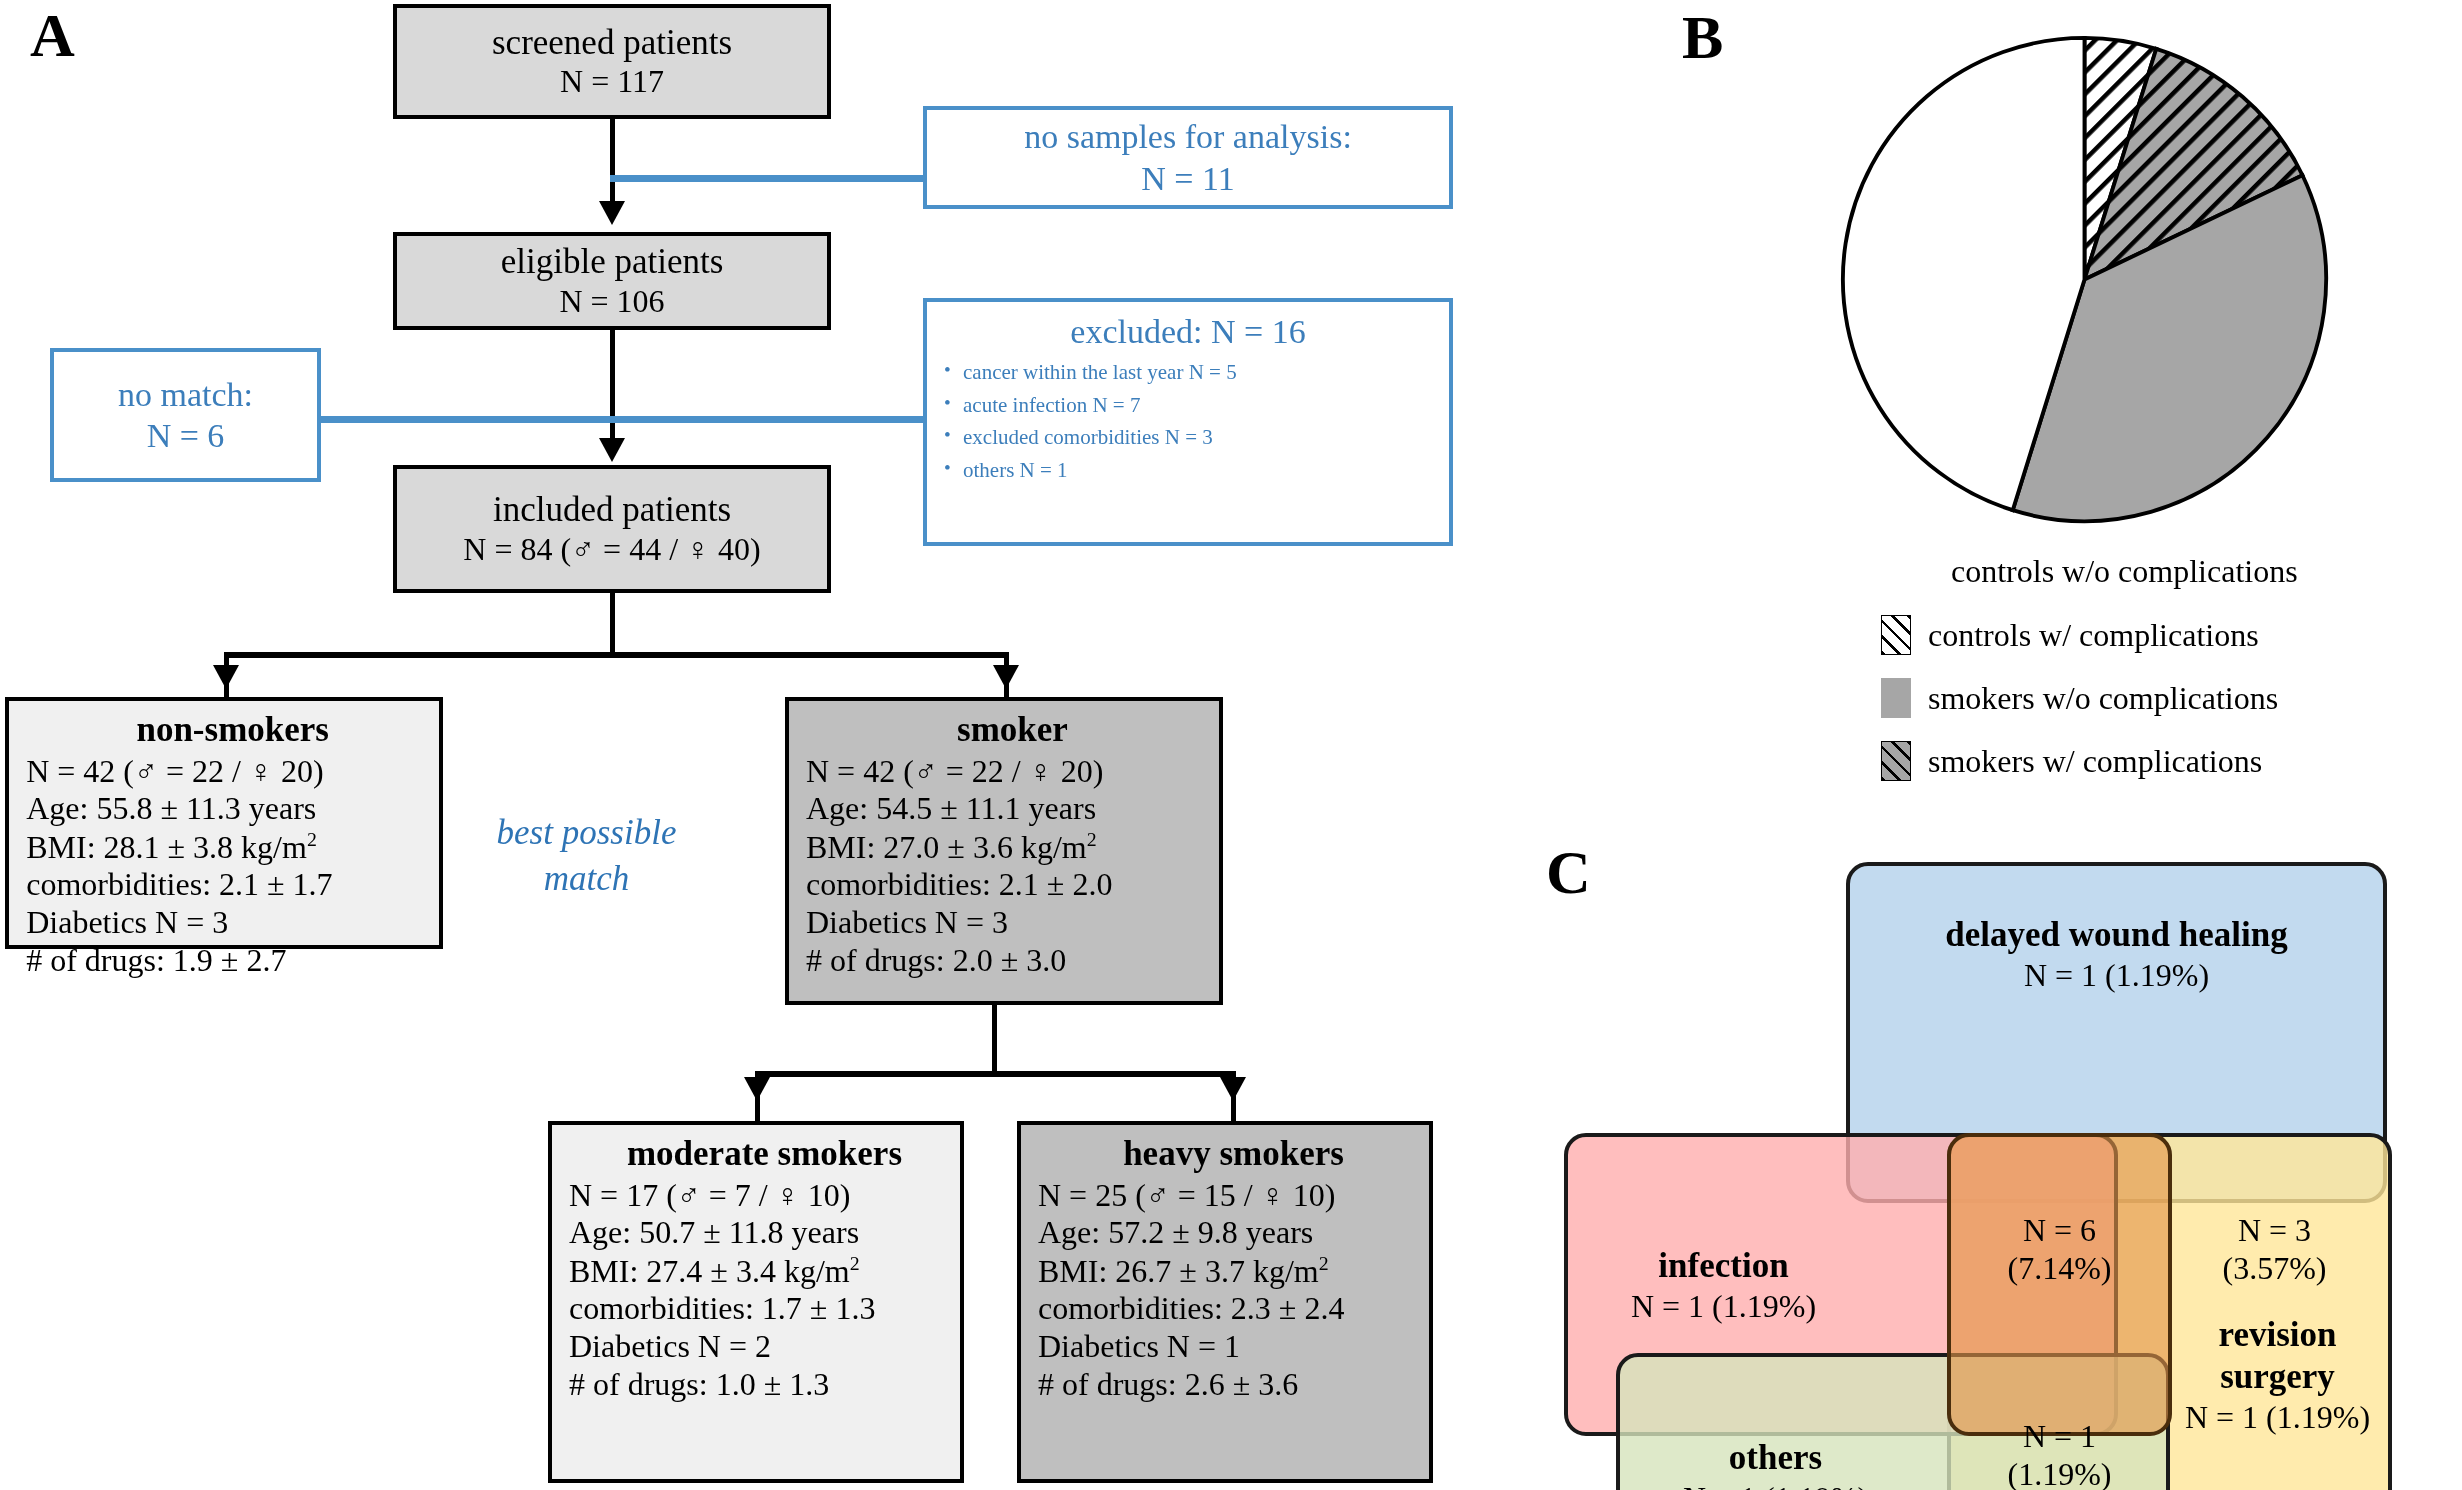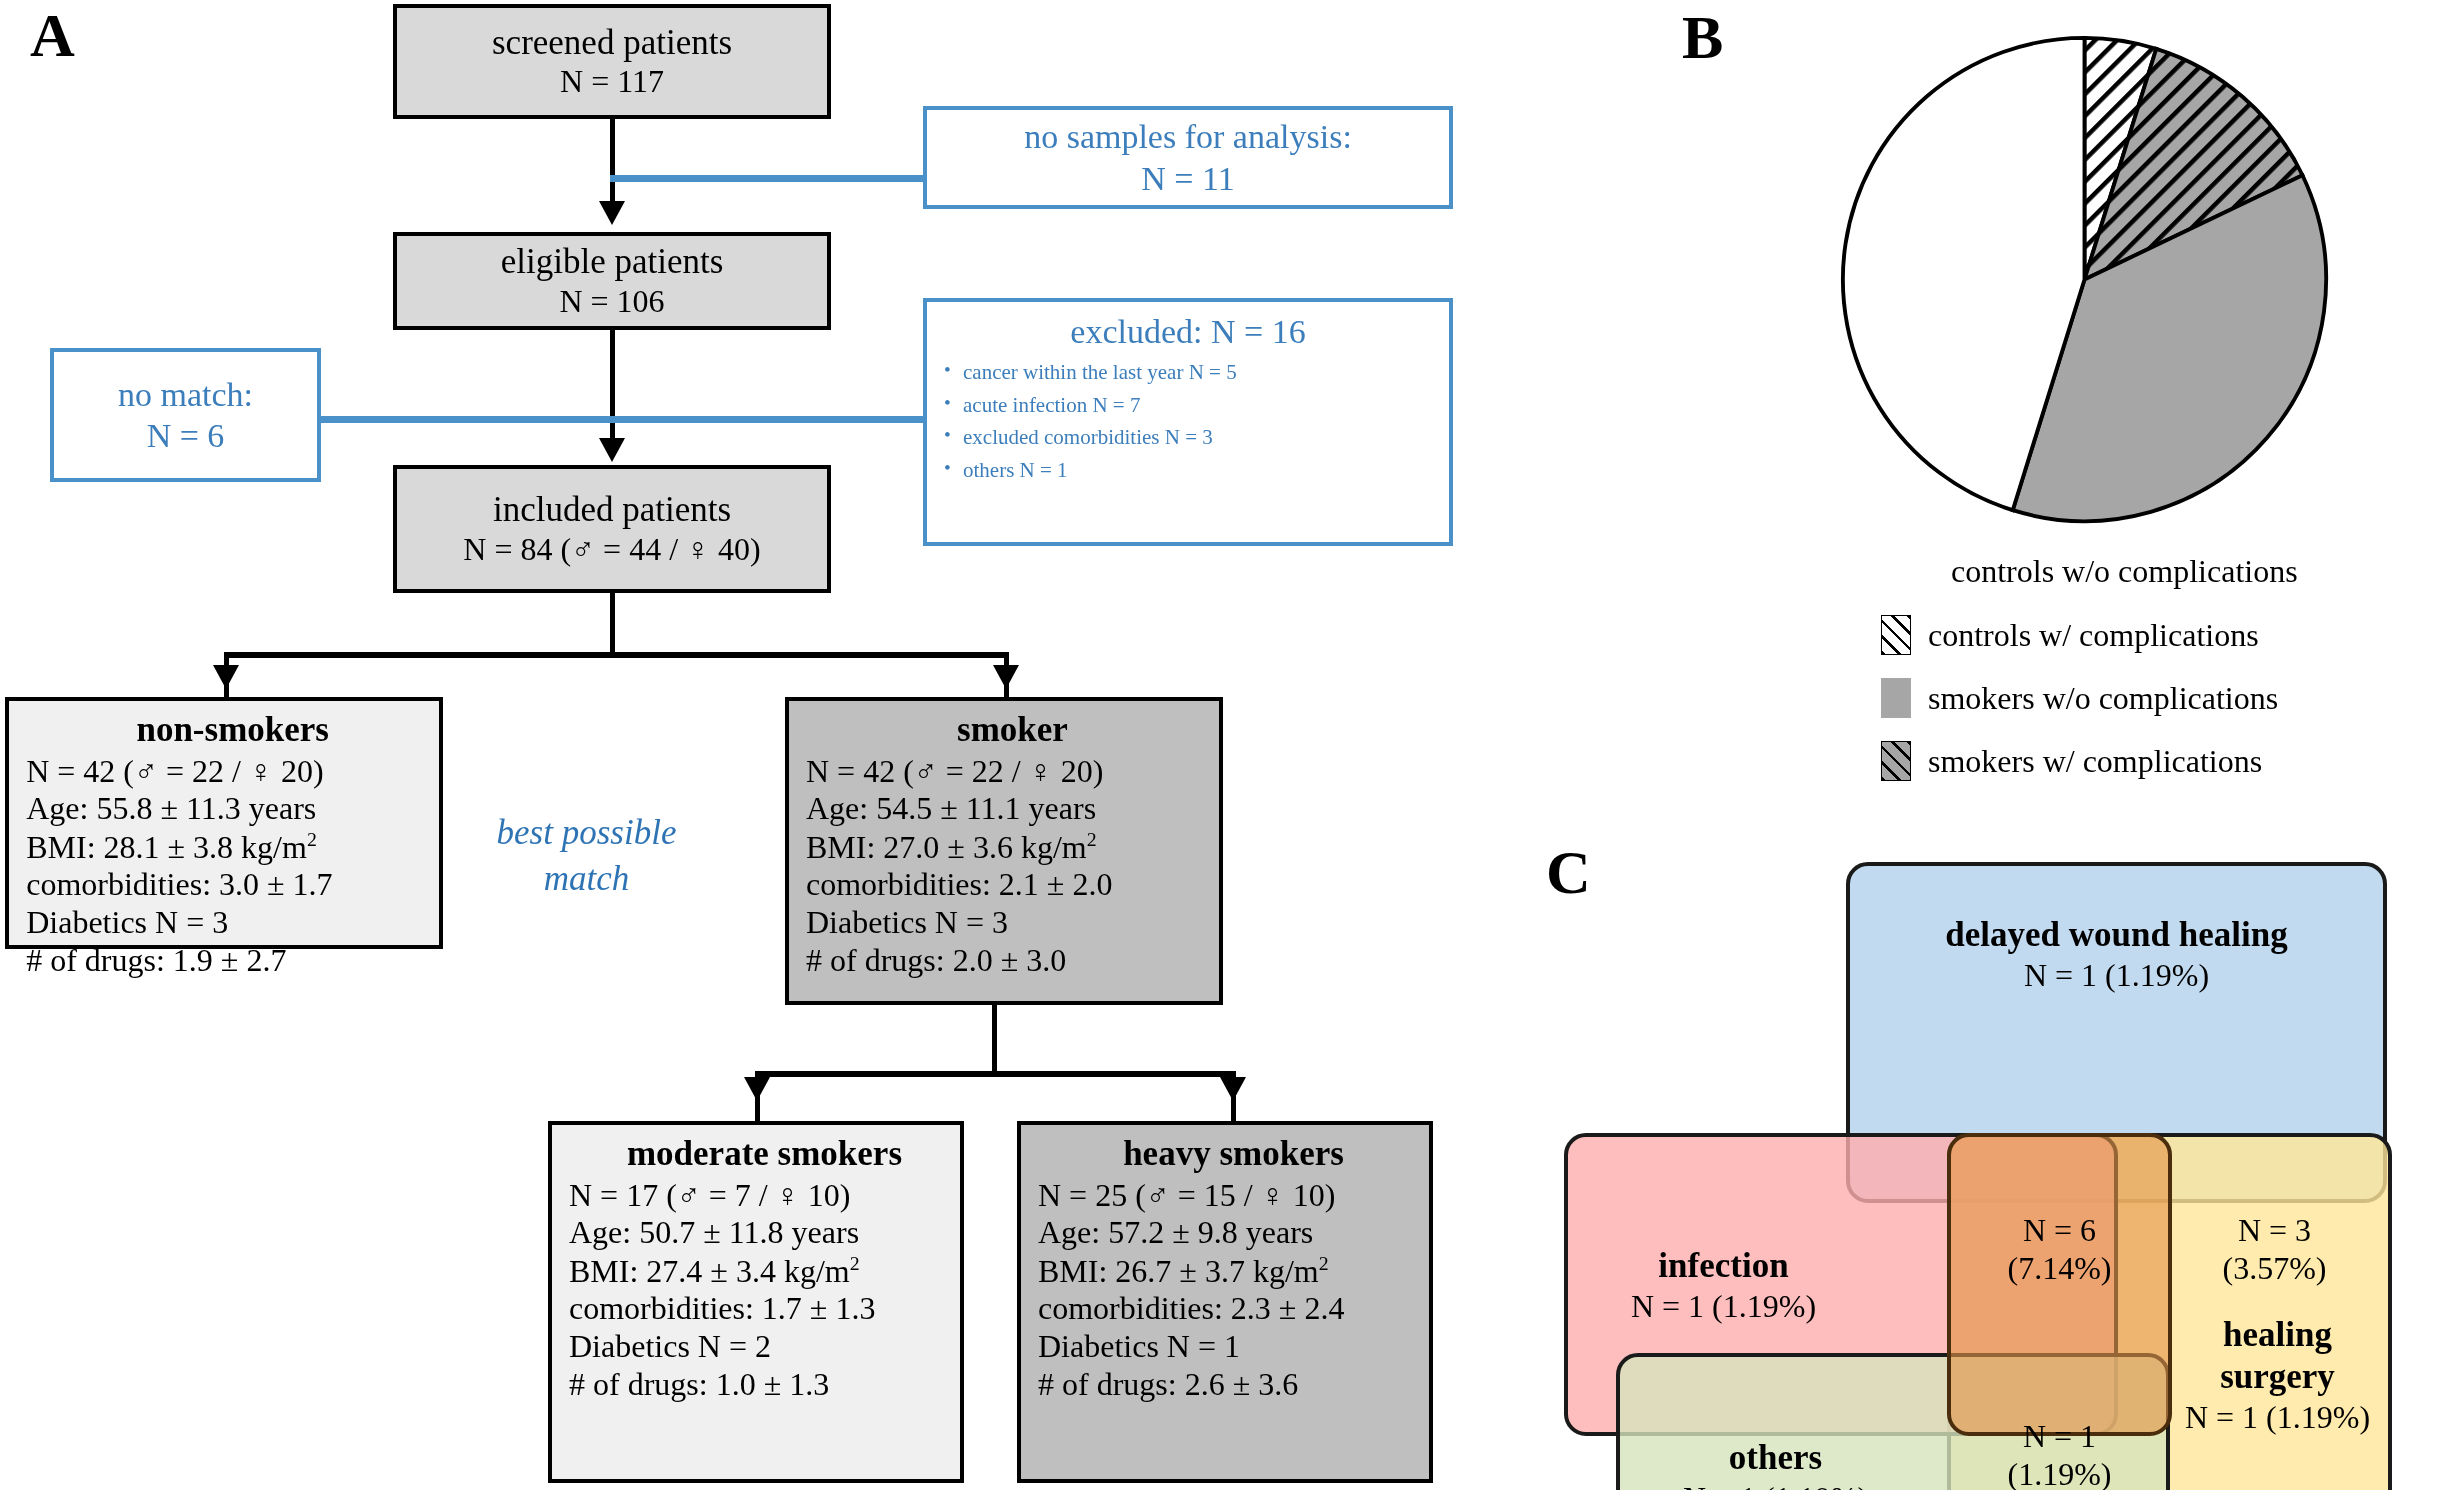--- a/index.html
+++ b/index.html
@@ -184,21 +184,21 @@
   <div class="vline" style="left:224px; top:652px; height:82px;"></div>
   <div class="vline" style="left:1004px; top:652px; height:82px;"></div>
   <div class="arrowhead" style="left:213px; top:665px;"></div>
   <div class="arrowhead" style="left:993px; top:665px;"></div>
 
   <div class="fbox lightgray statbox" style="left:5.2px; top:697px; width:438px; height:252px;">
     <div class="ttl bold">non-smokers</div>
     <div class="ln ctr">N = 42 (♂ = 22 / ♀ 20)</div>
     <div class="ln">Age: 55.8 ± 11.3 years</div>
     <div class="ln"><span>BMI: 28.1 ± 3.8 kg/m</span><sup class="sq">2</sup></div>
-    <div class="ln">comorbidities:  3.0 ± 1.7</div>
+    <div class="ln">comorbidities:  2.1 ± 1.7</div>
     <div class="ln">Diabetics  N = 3</div>
     <div class="ln"># of drugs: 1.9 ± 2.7</div>
   </div>
 
   <div class="bpm" style="left:451px; top:810px;">
     <div>best possible</div>
     <div>match</div>
   </div>
 
   <div class="fbox midgray statbox" style="left:785px; top:697px; width:438px; height:308px;">
@@ -299,21 +299,21 @@
     <span class="nm">delayed wound healing</span>
     <span class="nv">N = 1 (1.19%)</span>
   </div>
 
   <div class="vlabel" style="left:1572px; top:1245px; width:303px;">
     <span class="nm">infection</span>
     <span class="nv">N = 1 (1.19%)</span>
   </div>
 
   <div class="vlabel" style="left:2165px; top:1314px; width:225px;">
-    <span class="nm">healing</span>
+    <span class="nm">revision</span>
     <span class="nm">surgery</span>
     <span class="nv">N = 1 (1.19%)</span>
   </div>
 
   <div class="vlabel" style="left:1624px; top:1437px; width:303px;">
     <span class="nm">others</span>
     <span class="nv">N = 1 (1.19%)</span>
   </div>
 
   <div class="vlabel num" style="left:1947px; top:1211px; width:225px;">

